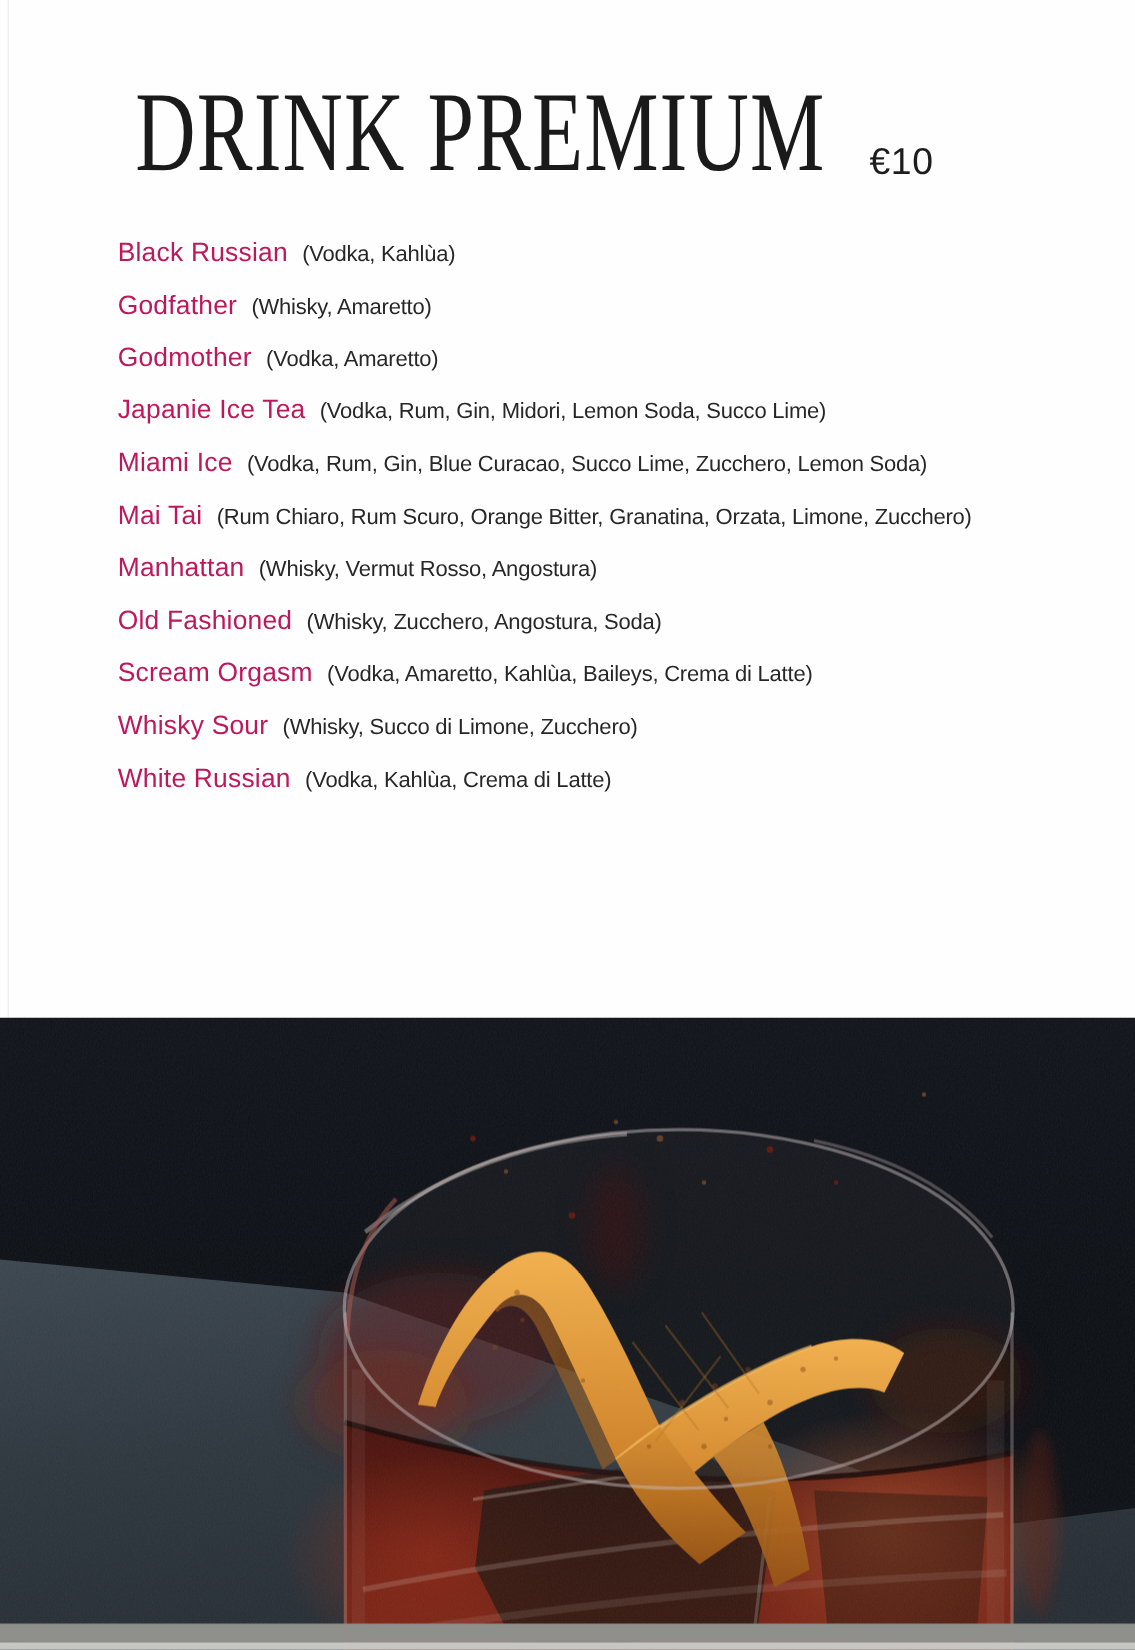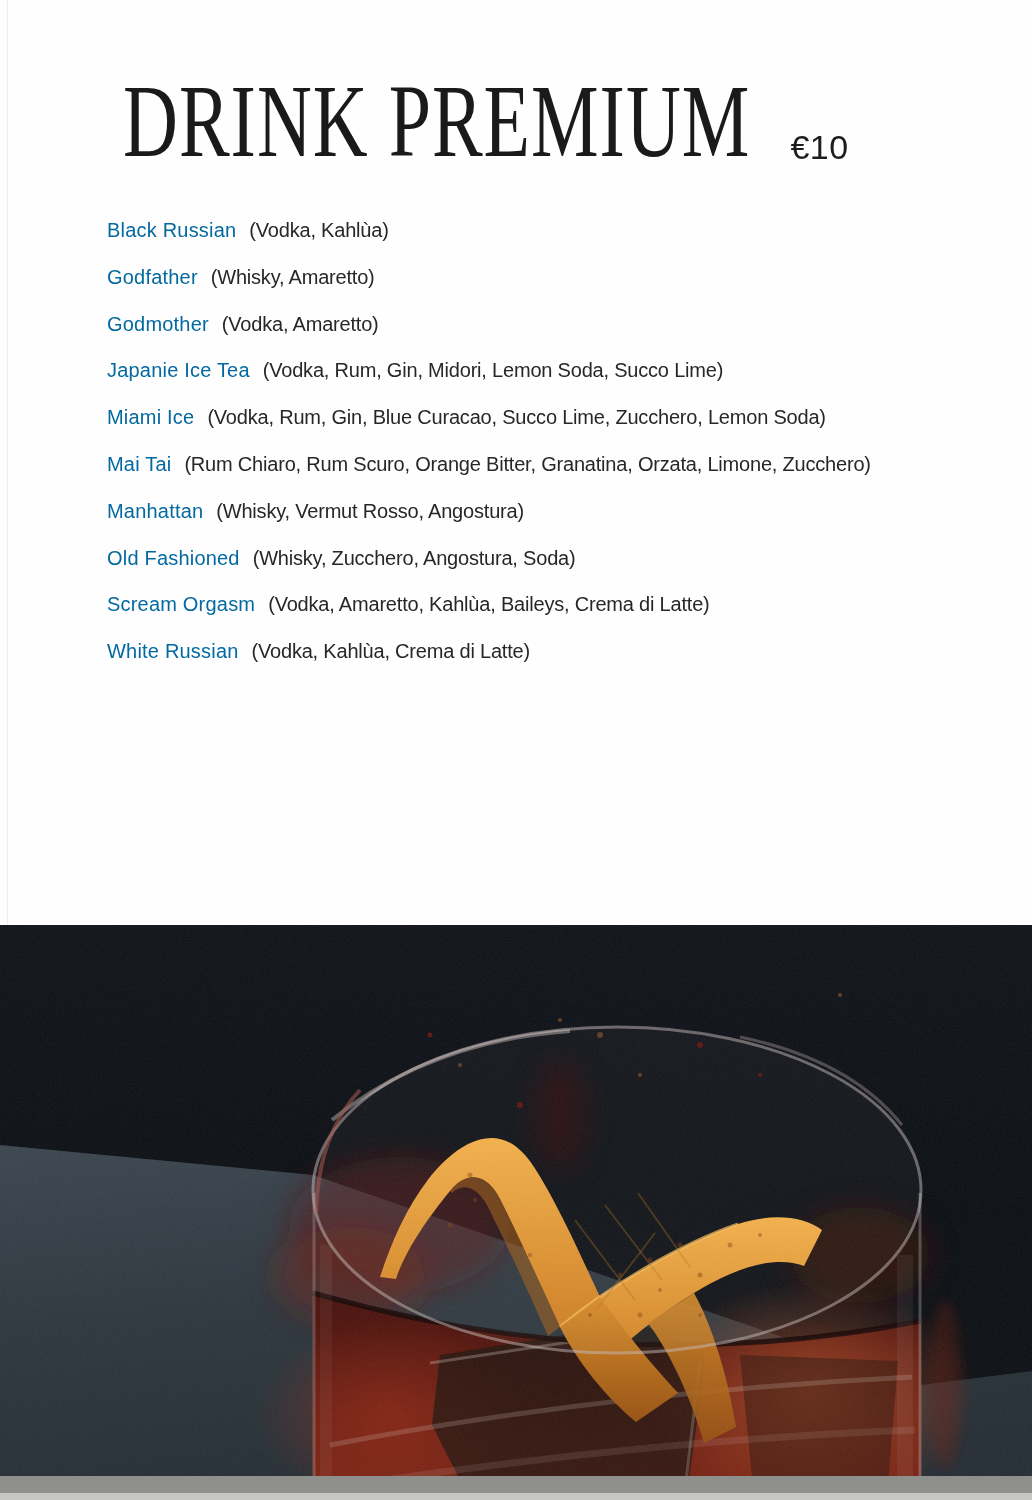--- a/index.html
+++ b/index.html
@@ -40,22 +40,22 @@
   }
   .menu{
     position:absolute;left:107px;top:208px;right:20px;
     margin:0;padding:0;list-style:none;
   }
   .menu-item{
     line-height:44.8px;
     white-space:nowrap;
   }
   .item-name{
-    font-size:20px;
-    color:#0369a1;
+    font-size:24px;
+    color:#be185d;
     letter-spacing:0.2px;
   }
   .item-ing{
     font-size:20px;
     color:#272727;
     letter-spacing:-0.2px;
     margin-left:13px;
   }
   .photo{
     position:absolute;left:0;top:925px;width:1032px;height:575px;margin:0;
@@ -76,20 +76,21 @@
   <ul class="menu" id="menu-list">
       <li class="menu-item"><span class="item-name">Black Russian</span><span class="item-ing">(Vodka, Kahlùa)</span></li>
       <li class="menu-item"><span class="item-name">Godfather</span><span class="item-ing">(Whisky, Amaretto)</span></li>
       <li class="menu-item"><span class="item-name">Godmother</span><span class="item-ing">(Vodka, Amaretto)</span></li>
       <li class="menu-item"><span class="item-name">Japanie Ice Tea</span><span class="item-ing">(Vodka, Rum, Gin, Midori, Lemon Soda, Succo Lime)</span></li>
       <li class="menu-item"><span class="item-name">Miami Ice</span><span class="item-ing">(Vodka, Rum, Gin, Blue Curacao, Succo Lime, Zucchero, Lemon Soda)</span></li>
       <li class="menu-item"><span class="item-name">Mai Tai</span><span class="item-ing">(Rum Chiaro, Rum Scuro, Orange Bitter, Granatina, Orzata, Limone, Zucchero)</span></li>
       <li class="menu-item"><span class="item-name">Manhattan</span><span class="item-ing">(Whisky, Vermut Rosso, Angostura)</span></li>
       <li class="menu-item"><span class="item-name">Old Fashioned</span><span class="item-ing">(Whisky, Zucchero, Angostura, Soda)</span></li>
       <li class="menu-item"><span class="item-name">Scream Orgasm</span><span class="item-ing">(Vodka, Amaretto, Kahlùa, Baileys, Crema di Latte)</span></li>
+      <li class="menu-item"><span class="item-name">Whisky Sour</span><span class="item-ing">(Whisky, Succo di Limone, Zucchero)</span></li>
       <li class="menu-item"><span class="item-name">White Russian</span><span class="item-ing">(Vodka, Kahlùa, Crema di Latte)</span></li>
     </ul>
 
   <figure class="photo">
     <svg viewBox="0 0 1032 575" preserveAspectRatio="none">
       <defs>
         <linearGradient id="bgG" x1="0" y1="0" x2="0" y2="1">
           <stop offset="0" stop-color="#0d1017"></stop>
           <stop offset="0.5" stop-color="#090c11"></stop>
           <stop offset="1" stop-color="#0b0e13"></stop>

